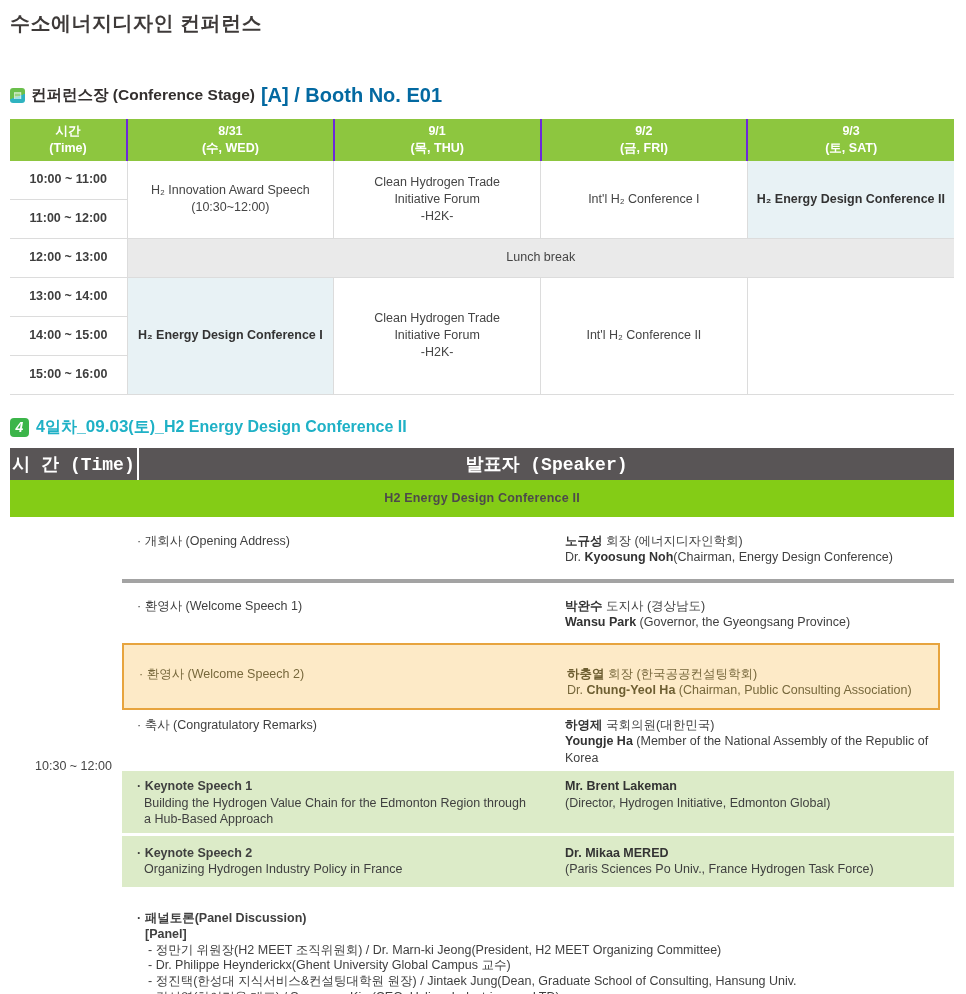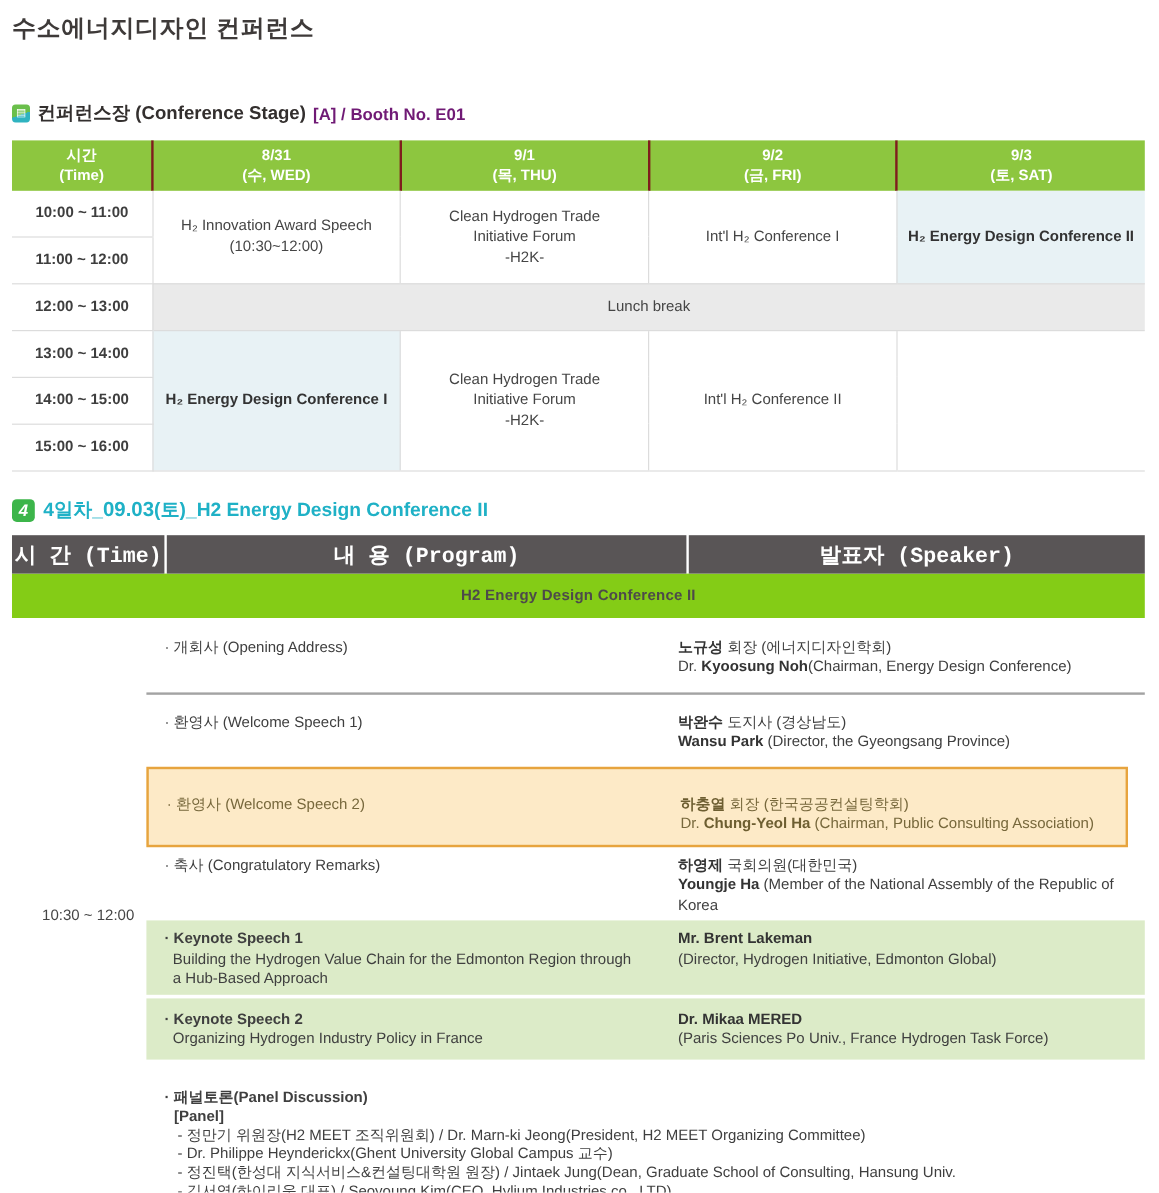--- a/index.html
+++ b/index.html
@@ -12,36 +12,36 @@
   h1.title{margin:0;font-size:20px;font-weight:bold;color:#3e3a39;letter-spacing:0.5px;}
 
   
   .sec-header{display:flex;align-items:center;gap:6px;margin-top:47px;}
   .badge1{
     width:15px;height:15px;border-radius:3px;flex:0 0 auto;
     background:linear-gradient(160deg,#6abf4b 55%,#2fb3c0 55%);
     color:#fff;font-size:9px;line-height:15px;text-align:center;
   }
   .sec1-title{font-size:15.5px;font-weight:bold;color:#332f2e;}
-  .sec1-accent{font-size:14px;font-weight:bold;color:#701a75;}
+  .sec1-accent{font-size:20px;font-weight:bold;color:#0369a1;}
 
   .sec-header2{display:flex;align-items:center;gap:7px;margin-top:22px;}
   .badge2{
     width:19px;height:19px;border-radius:4px;flex:0 0 auto;background:#3cb54a;
     color:#fff;font-size:14px;font-weight:bold;font-style:italic;
     line-height:19px;text-align:center;
   }
   .sec2-text{font-size:16px;font-weight:bold;color:#1fb1c6;}
   .sec2-text .date{font-size:17px;font-weight:800;text-align:center;}
 
   
   table.sched{border-collapse:collapse;width:944px;margin-top:12px;table-layout:fixed;}
   table.sched th{
     background:#8dc63f;color:#fff;font-size:12.5px;font-weight:bold;
-    padding:4px 2px;line-height:1.35;border-left:2px solid #7f1d1d;
+    padding:4px 2px;line-height:1.35;border-left:2px solid #6d28d9;
   }
   table.sched th:first-child{border-left:none;width:112px;}
   table.sched th span{display:block;}
   table.sched td{
     font-size:12.5px;text-align:center;vertical-align:middle;
     border-bottom:1px solid #dcdcdc;color:#454545;line-height:1.35;
   }
   table.sched td.time{height:36px;font-weight:600;color:#3e3e3e;}
   table.sched td.cell{border-left:1px solid #dcdcdc;}
   table.sched td.cell span{display:block;}
@@ -68,21 +68,21 @@
     font-size:12.5px;color:#454545;
   }
   .prows{flex:1;margin-left:-15px;}
   .prow{display:flex;padding-left:15px;box-sizing:border-box;}
   .prow .pcol{width:428px;flex:0 0 auto;box-sizing:border-box;padding-right:10px;}
   .prow .scol{flex:1;padding-right:14px;}
   .pl,.sl{display:block;font-size:12.5px;line-height:16.5px;color:#3f3f3f;}
   .pl.b{font-weight:bold;}
   .pl.sub{padding-left:7px;}
   .sl b{font-weight:bold;color:#333;}
-  .r-plain1{padding-top:16px;padding-bottom:13px;border-bottom:2px solid #a3a3a3;}
+  .r-plain1{padding-top:16px;padding-bottom:13px;border-bottom:4px solid #a3a3a3;}
   .r-plain2{padding-top:15px;padding-bottom:12px;justify-content:space-between;}
   .r-highlight{
     background:#fdeac7;border:2px solid #e7a43e;margin-right:14px;
     padding-top:21px;padding-bottom:9px;
   }
   .r-highlight .pl,.r-highlight .sl{color:#77683c;}
   .r-highlight .sl b{color:#6d5e31;}
   .r-plain3{padding-top:7px;padding-bottom:5px;}
   .r-green1{background:#dcebc8;padding-top:7px;padding-bottom:5px;margin-bottom:3px;}
   .r-green2{background:#dcebc8;padding-top:9px;padding-bottom:9px;}
@@ -180,21 +180,20 @@
   </table>
 
   <div class="sec-header2">
     <span class="badge2">4</span>
     <span class="sec2-text"><span>4일차_</span><b class="date">09.03</b><span>(토)_H2 Energy Design Conference II</span></span>
   </div>
 
   <div class="ptable">
     <div class="phead">
       <div class="hcell h-time">시 간 (Time)</div>
-      <div class="hcell h-prog">내 용 (Program)</div>
       <div class="hcell h-spk">발표자 (Speaker)</div>
     </div>
     <div class="pbanner">H2 Energy Design Conference II</div>
 
     <div class="pbody">
       <div class="ptime">10:30 ~ 12:00</div>
       <div class="prows">
 
         <div class="prow r-plain1">
           <div class="pcol">
@@ -205,21 +204,21 @@
             <span class="sl"><span>Dr. </span><b>Kyoosung Noh</b><span>(Chairman, Energy Design Conference)</span></span>
           </div>
         </div>
 
         <div class="prow r-plain2">
           <div class="pcol">
               <span class="pl">· 환영사 (Welcome Speech 1)</span>
             </div>
           <div class="scol">
             <span class="sl"><b>박완수</b><span> 도지사 (경상남도)</span></span>
-            <span class="sl"><span></span><b>Wansu Park</b><span> (Director, the Gyeongsang Province)</span></span>
+            <span class="sl"><span></span><b>Wansu Park</b><span> (Governor, the Gyeongsang Province)</span></span>
           </div>
         </div>
 
         <div class="prow r-highlight">
           <div class="pcol">
               <span class="pl">· 환영사 (Welcome Speech 2)</span>
             </div>
           <div class="scol">
             <span class="sl"><b>하충열</b><span> 회장 (한국공공컨설팅학회)</span></span>
             <span class="sl"><span>Dr. </span><b>Chung-Yeol Ha</b><span> (Chairman, Public Consulting Association)</span></span>

